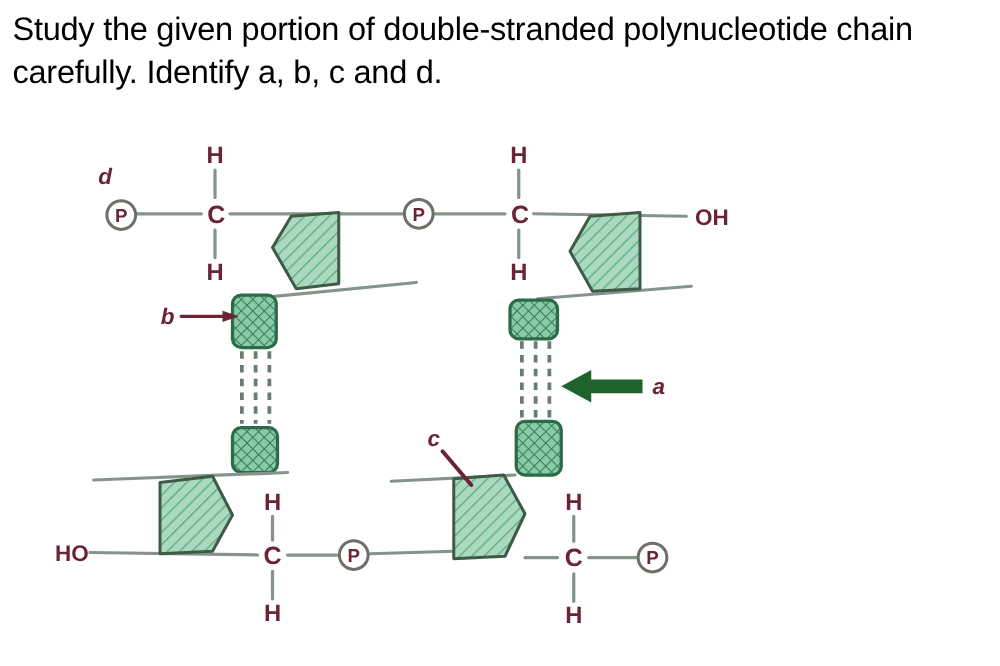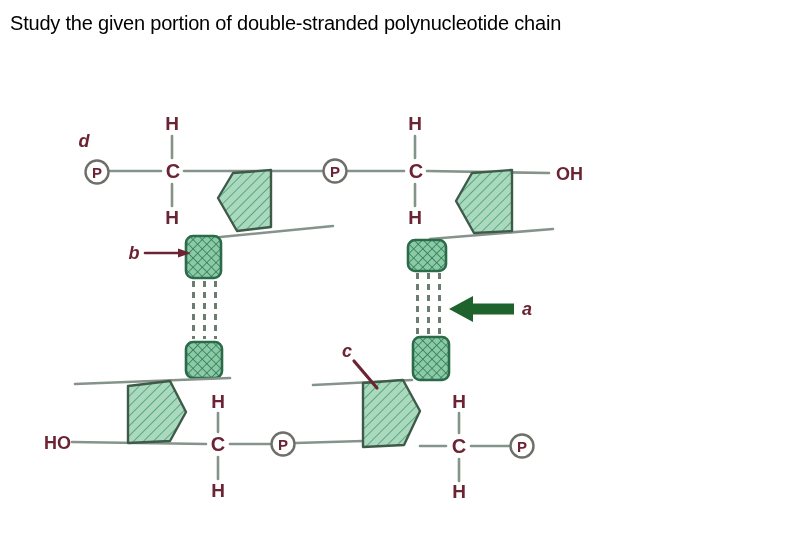--- a/index.html
+++ b/index.html
@@ -1,19 +1,19 @@
 <!DOCTYPE html>
 <html style="--c-background: #ffffff; --c-text: #000000; --c-letter: #6b2433; --c-bond_line: #85948a; --c-ring: #6e6f68; --c-pentagon_fill: #abd9bf; --c-pentagon_hatch: #57a97d; --c-pentagon_outline: #3f5a49; --c-base_fill: #8ccaa7; --c-base_hatch: #2e7d55; --c-base_outline: #2c6b4a; --c-hbond_dash: #6b7d70; --c-arrow: #1e632b;"><head>
 <meta charset="utf-8">
 <style>
   html,body{margin:0;padding:0;background:#fff;}
   #page{position:relative;width:800px;height:533px;background:var(--c-background,#fff);
         font-family:"Liberation Sans",sans-serif;overflow:hidden;}
   #question{position:absolute;left:10px;top:6px;width:780px;color:var(--c-text,#000);
-        font-size:20px;line-height:34px;letter-spacing:-0.2px;}
+        font-size:26px;line-height:34px;letter-spacing:-0.2px;}
   #diagram{position:absolute;left:0;top:0;width:800px;height:533px;}
   .atom-letter{fill:var(--c-letter);font-weight:bold;font-family:"Liberation Sans",sans-serif;}
   .p-letter{font-size:15px;}
   .h-letter{font-size:19px;}
   .c-letter{font-size:20px;}
   .end-letter{font-size:18px;}
   .lbl{fill:var(--c-letter);font-weight:bold;font-style:italic;font-size:18px;
        font-family:"Liberation Sans",sans-serif;}
   .bond{stroke:var(--c-bond_line);stroke-width:2.6;fill:none;stroke-linecap:round;}
   .ring{stroke:var(--c-ring);stroke-width:2.4;fill:#fff;}
@@ -25,20 +25,21 @@
   .arrowfill{fill:var(--c-arrow);}
   .maroonfill{fill:var(--c-letter);}
 </style>
 </head>
 <body>
 
 <div id="page">
 
   <div id="question">
     <div>Study the given portion of double-stranded polynucleotide chain</div>
+    <div>carefully. Identify a, b, c and d.</div>
   </div>
 
   <svg id="diagram" viewBox="0 0 800 533" xmlns="http://www.w3.org/2000/svg">
     <defs>
       <pattern id="hatchPent" width="7" height="7" patternUnits="userSpaceOnUse" patternTransform="rotate(-45)">
         <rect width="7" height="7" fill="#abd9bf"></rect>
         <line x1="0" y1="0" x2="7" y2="0" stroke="#57a97d" stroke-width="2"></line>
       </pattern>
       <pattern id="hatchBase" width="6.5" height="6.5" patternUnits="userSpaceOnUse" patternTransform="rotate(45)">
         <rect width="6.5" height="6.5" fill="#8ccaa7"></rect>

